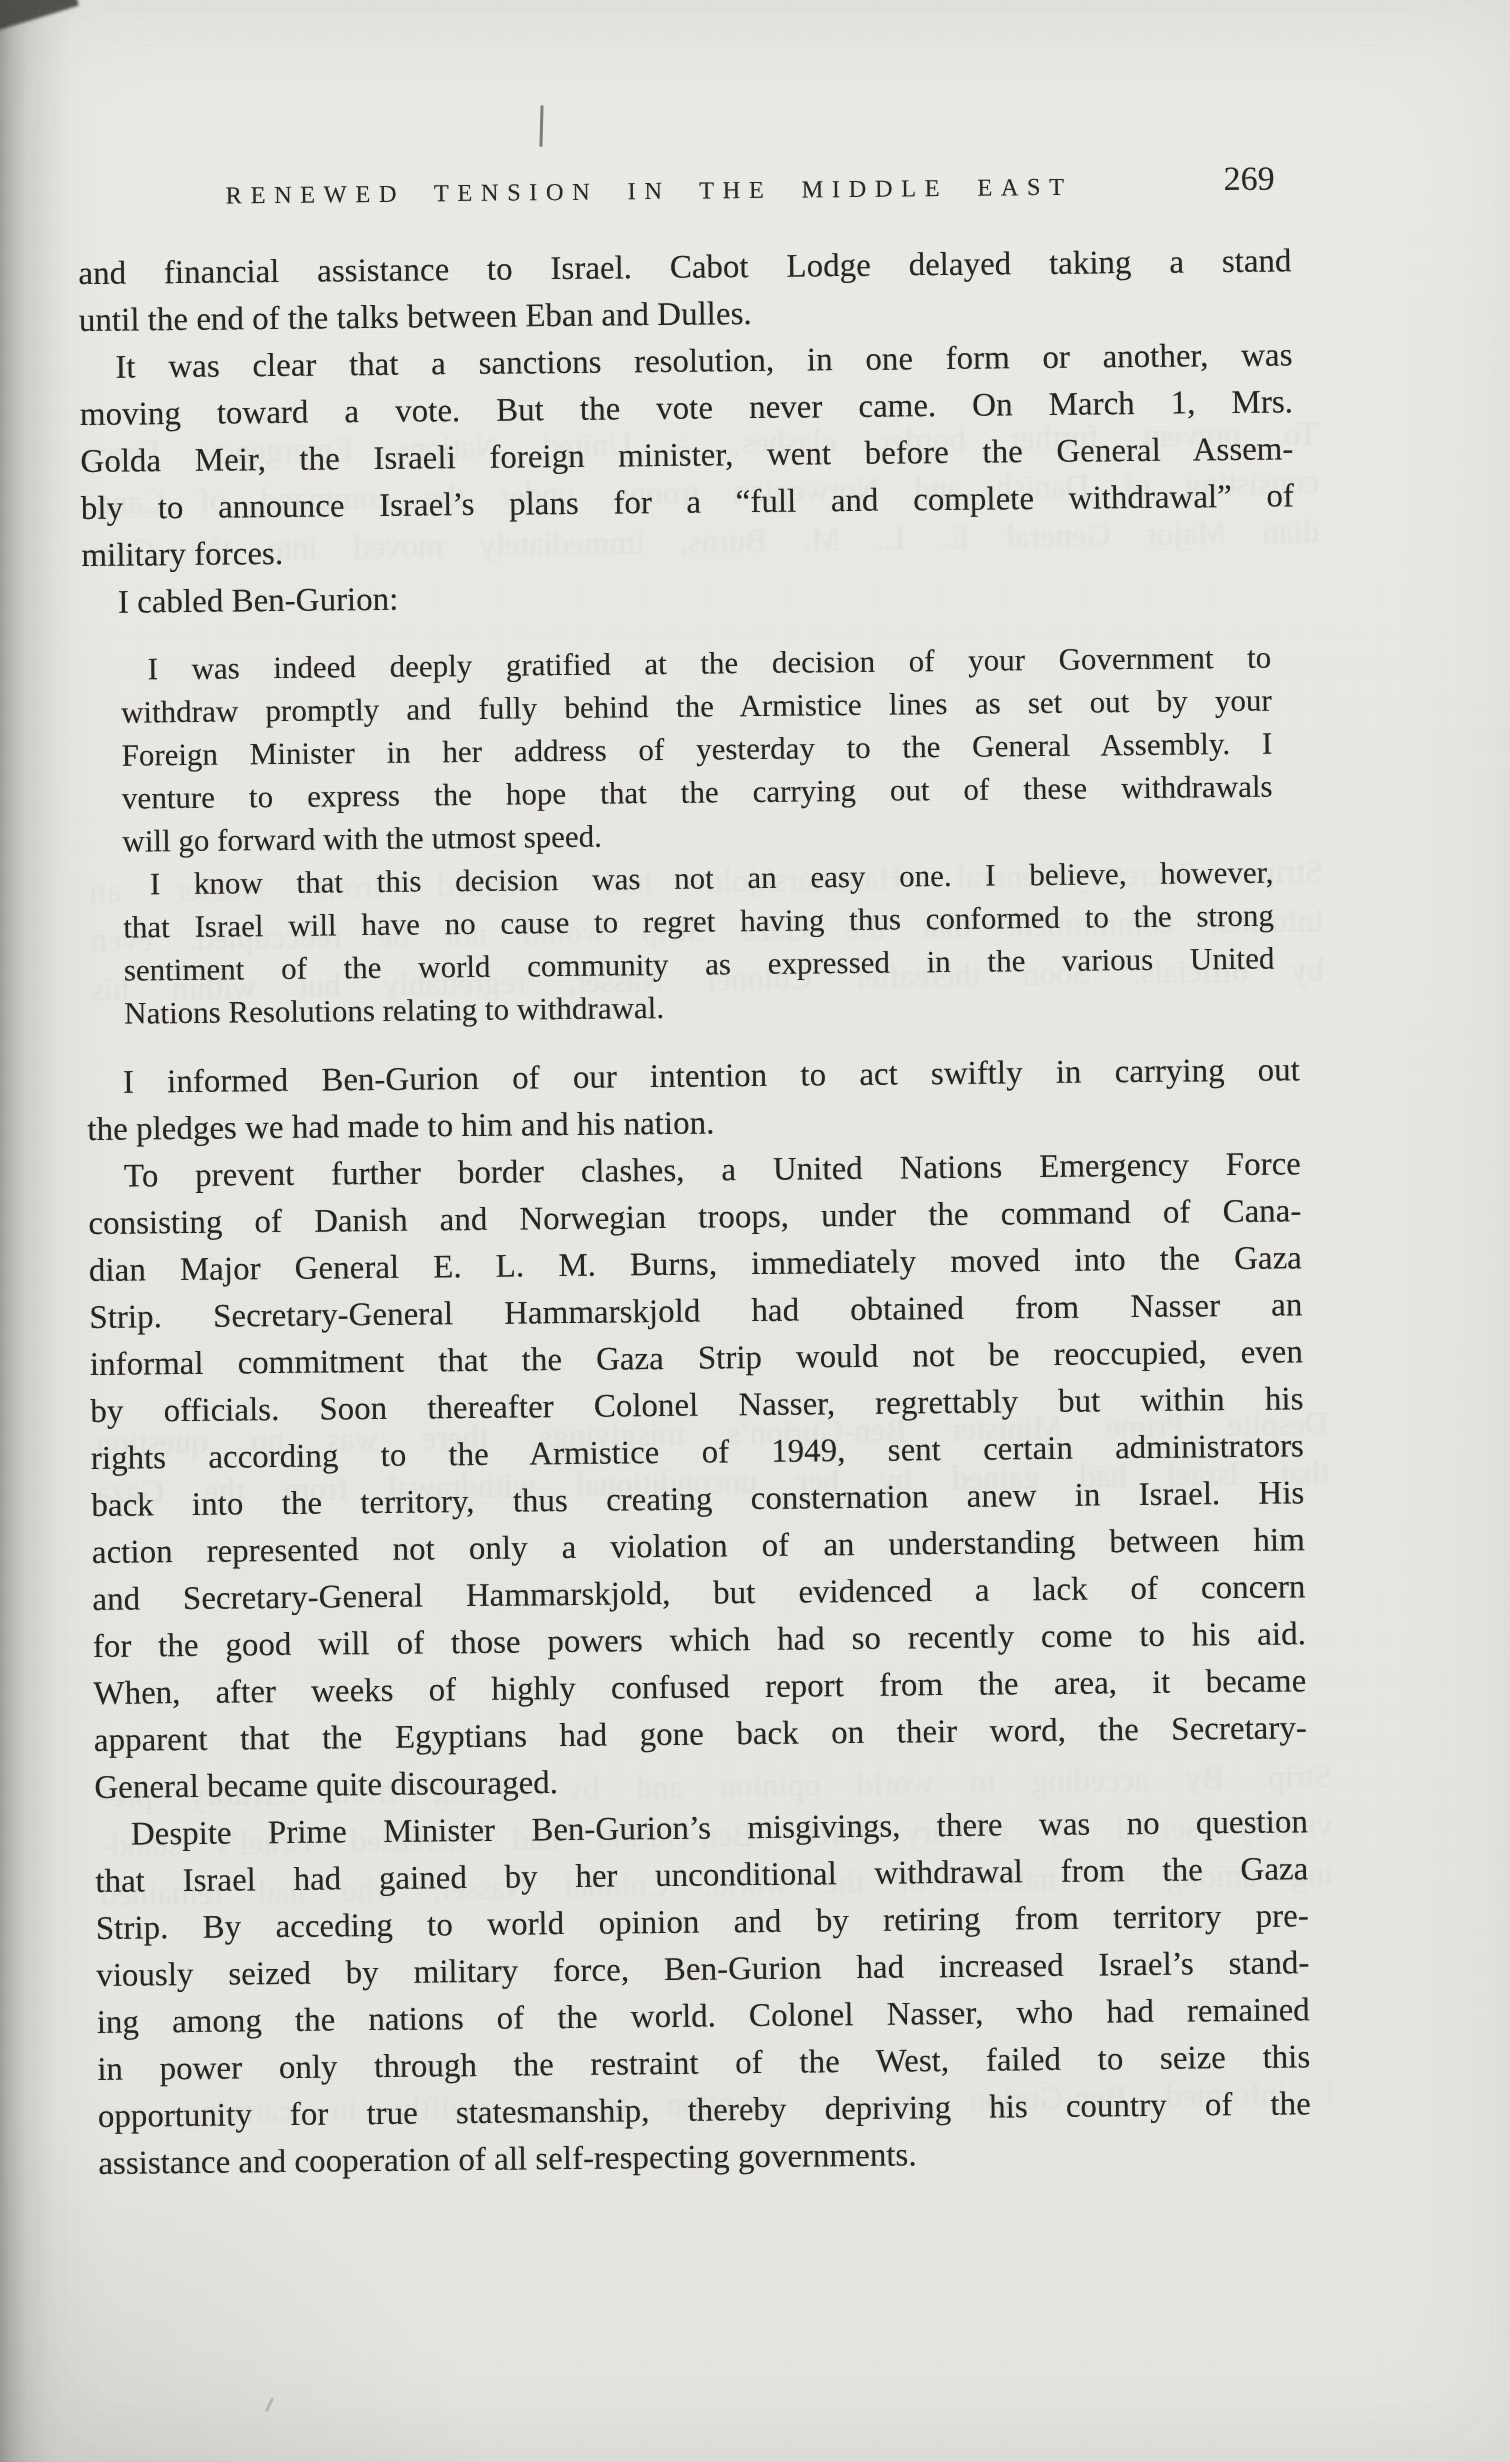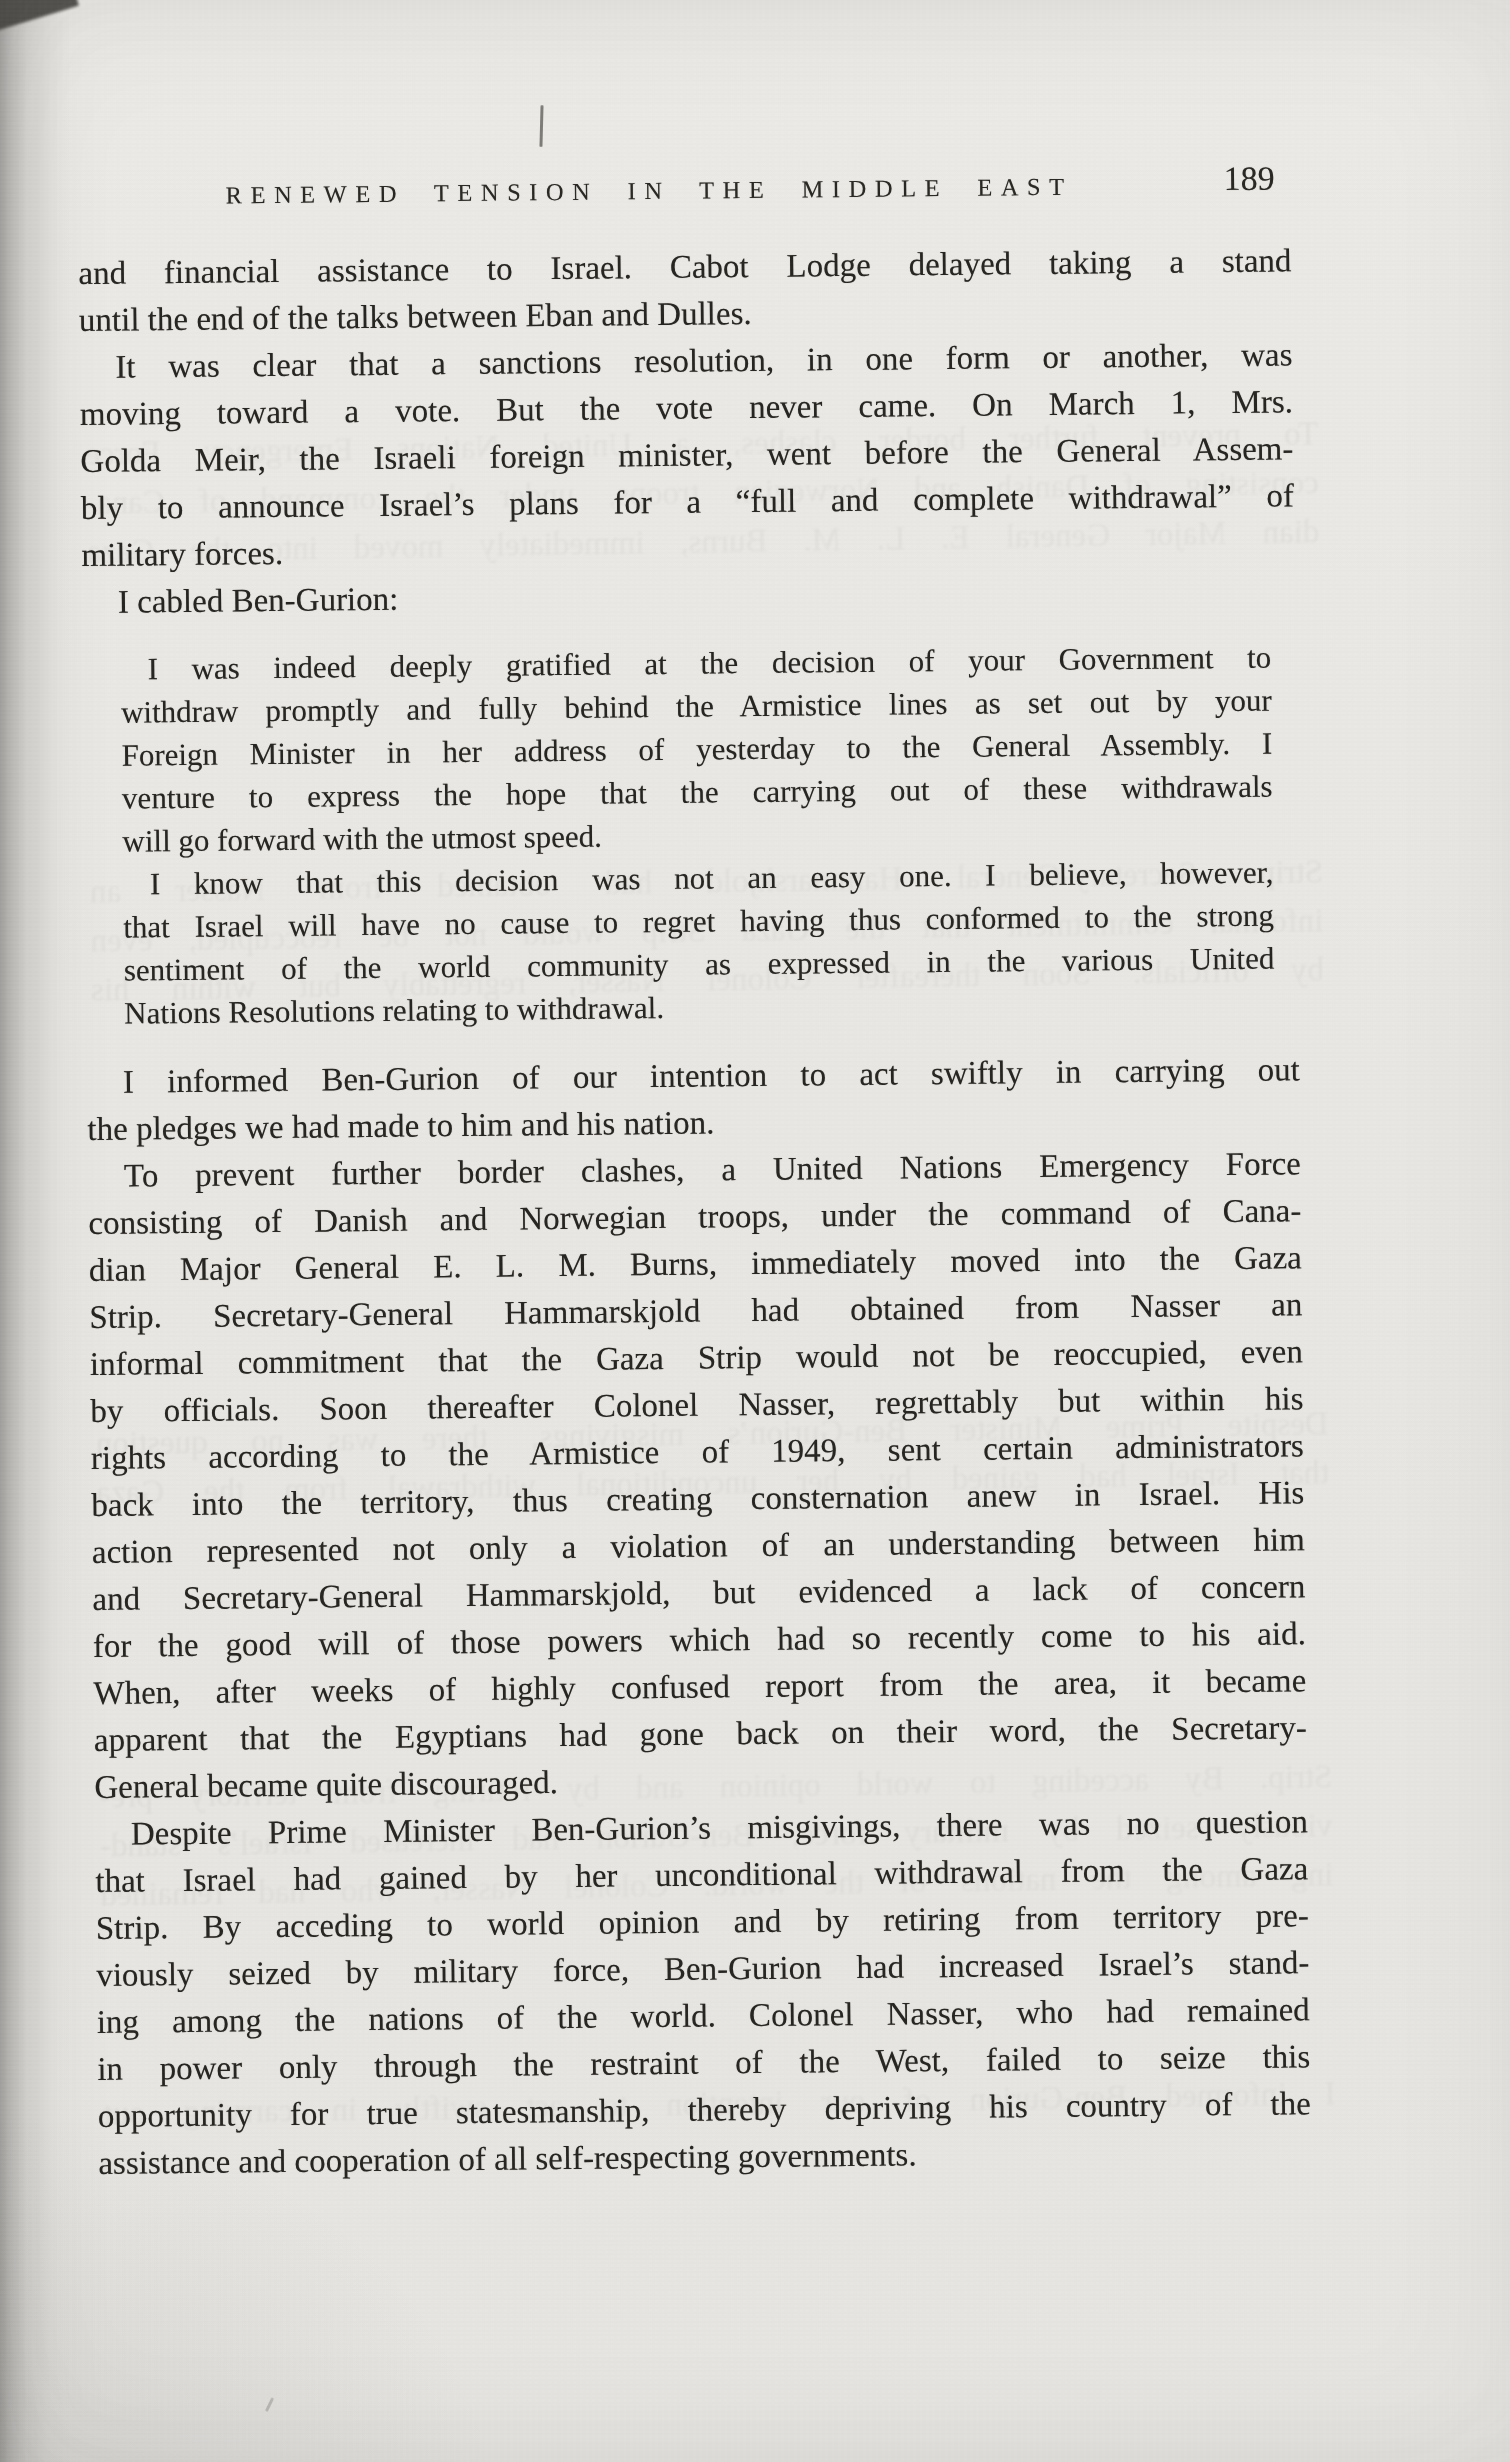--- a/index.html
+++ b/index.html
@@ -114,21 +114,21 @@
       <div class="ghost" style="top:1412px">Despite Prime Minister Ben-Gurion’s misgivings, there was no question</div>
       <div class="ghost" style="top:1461px">that Israel had gained by her unconditional withdrawal from the Gaza</div>
       <div class="ghost" style="top:1765px">Strip. By acceding to world opinion and by retiring from territory pre-</div>
       <div class="ghost" style="top:1814px">viously seized by military force, Ben-Gurion had increased Israel’s stand-</div>
       <div class="ghost" style="top:1863px">ing among the nations of the world. Colonel Nasser, who had remained</div>
       <div class="ghost" style="top:2082px">I informed Ben-Gurion of our intention to act swiftly in carrying out</div>
     </div>
 
     <div>
       <span class="running-title">RENEWED TENSION IN THE MIDDLE EAST</span>
-      <span class="page-number">189</span>
+      <span class="page-number">269</span>
     </div>
 
     <div class="textcol">
 
       <div class="para">
         <div class="ln">and financial assistance to Israel. Cabot Lodge delayed taking a stand</div>
         <div class="ln last">until the end of the talks between Eban and Dulles.</div>
       </div>
 
       <div class="para">

